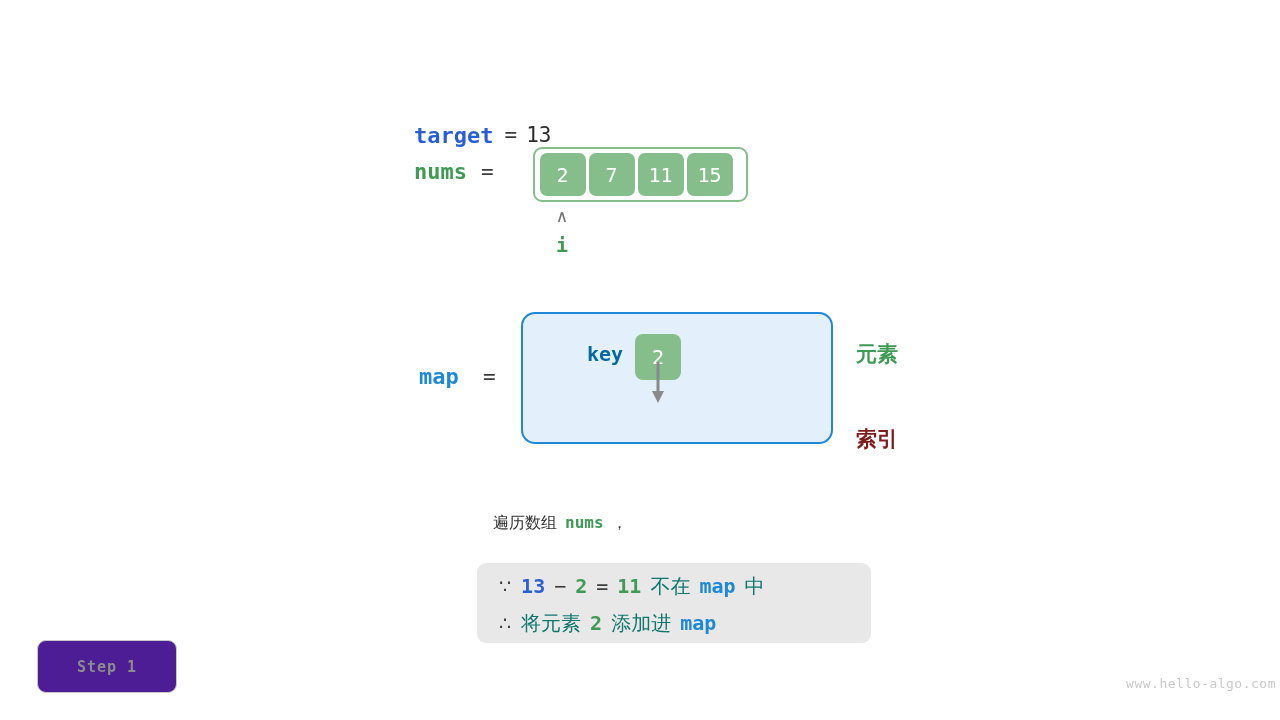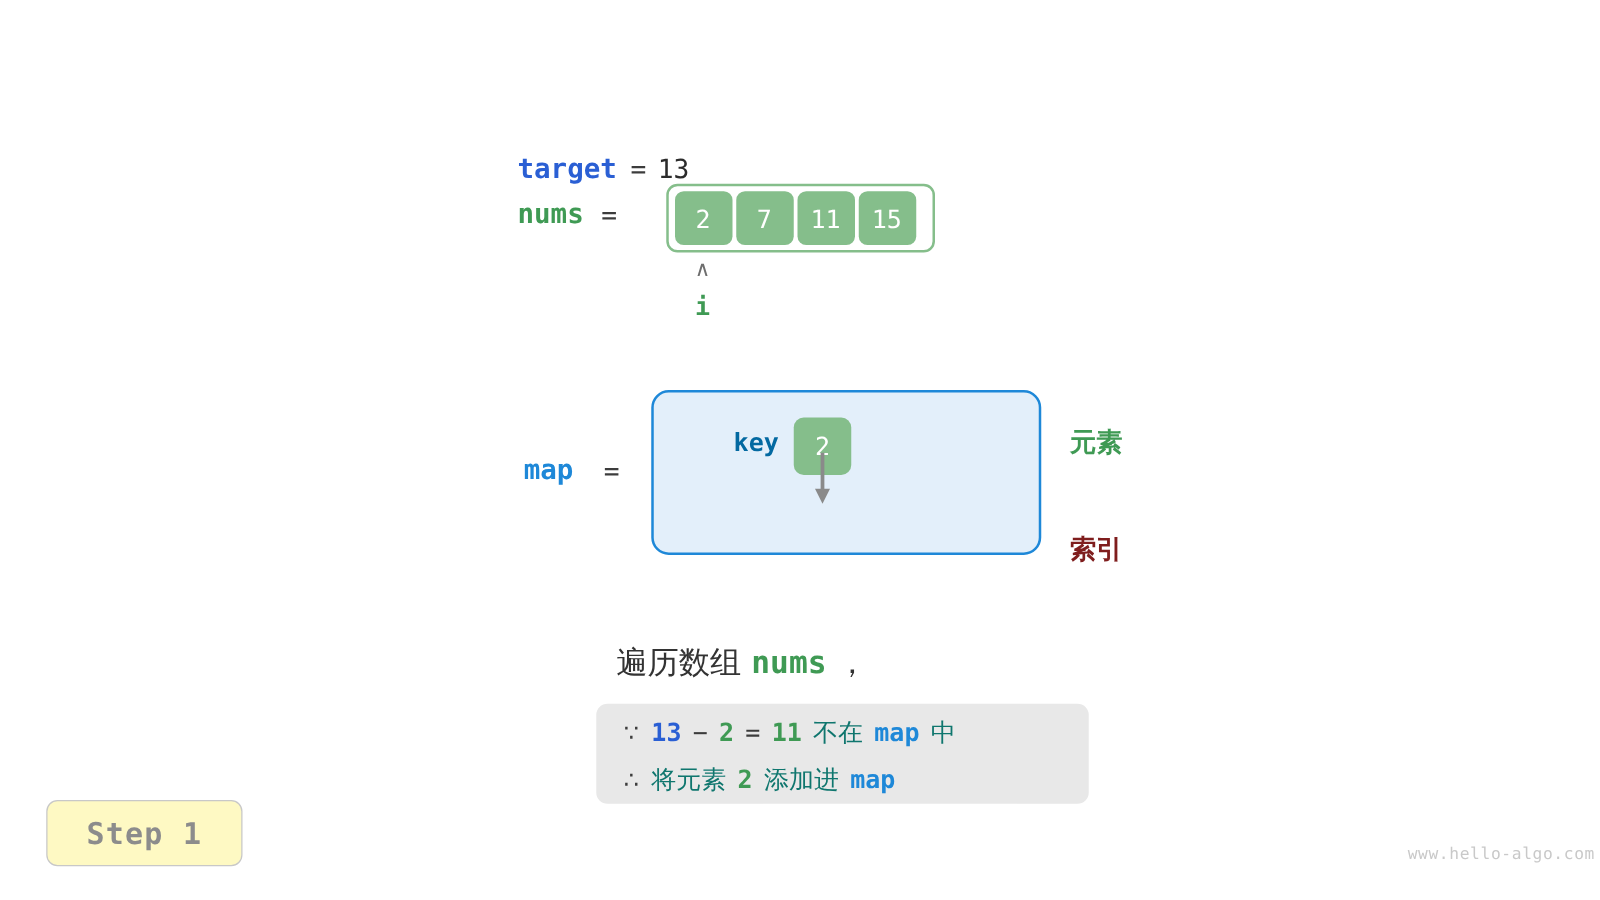--- a/index.html
+++ b/index.html
@@ -213,21 +213,21 @@
     color: #7f1d1d;
     font-weight: bold;
     margin-top: 34px;
   }
 
   
   #caption {
     position: absolute;
     left: 493px;
     top: 513px;
-    font-size: 25px;
+    font-size: 16px;
     color: #333333;
     white-space: pre;
     display: flex;
     align-items: baseline;
   }
   #caption .kw {
     color: #3f9a54;
     font-family: "DejaVu Sans Mono", monospace;
     font-weight: bold;
     margin: 0 8px;
@@ -285,31 +285,31 @@
     font-family: "DejaVu Sans", sans-serif;
     color: #0f766e;
   }
   .sp { display: inline-block; width: 9px; }
 
   
   #step-badge {
     position: absolute;
     left: 37px;
     top: 640px;
-    width: 157px;
+    width: 140px;
     height: 53px;
     box-sizing: border-box;
     border: 1px solid #c8c8c8;
     border-radius: 9px;
-    background: #fef9c3;
+    background: #4c1d95;
     display: flex;
     align-items: center;
     justify-content: center;
     color: #8c8c8c;
-    font-size: 24px;
+    font-size: 15px;
     letter-spacing: 1px;
   }
   #footer {
     position: absolute;
     right: 4px;
     top: 676px;
     font-size: 13px;
     color: #c9c9c9;
     font-family: "DejaVu Sans Mono", monospace;
     font-weight: normal;

